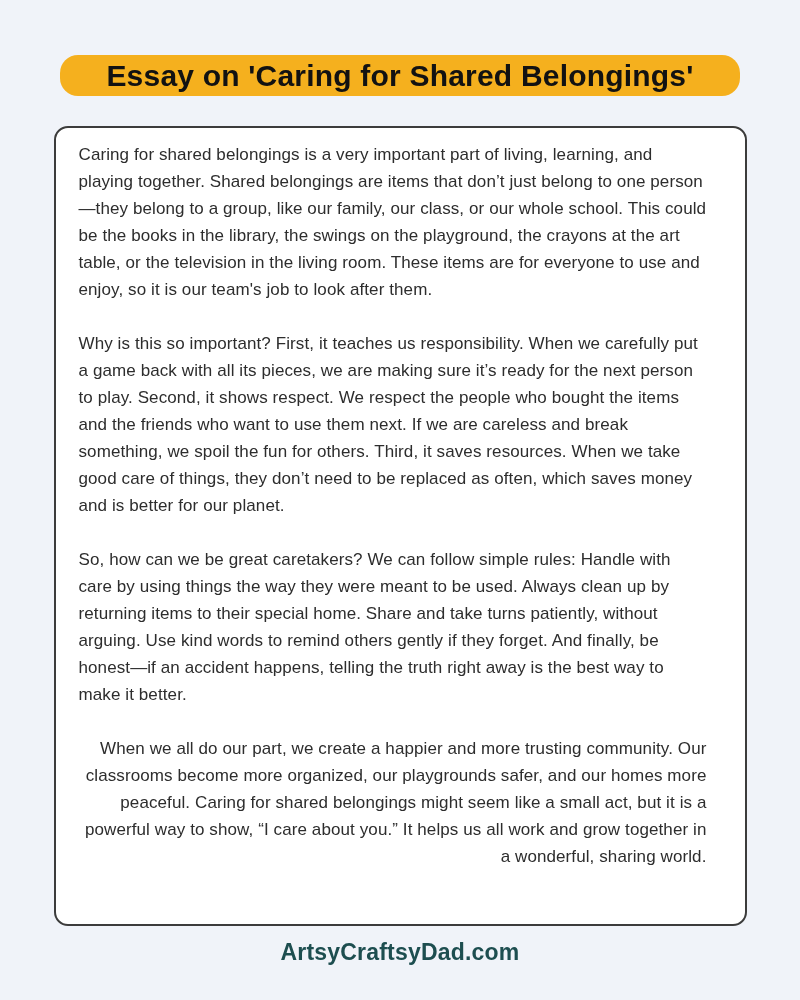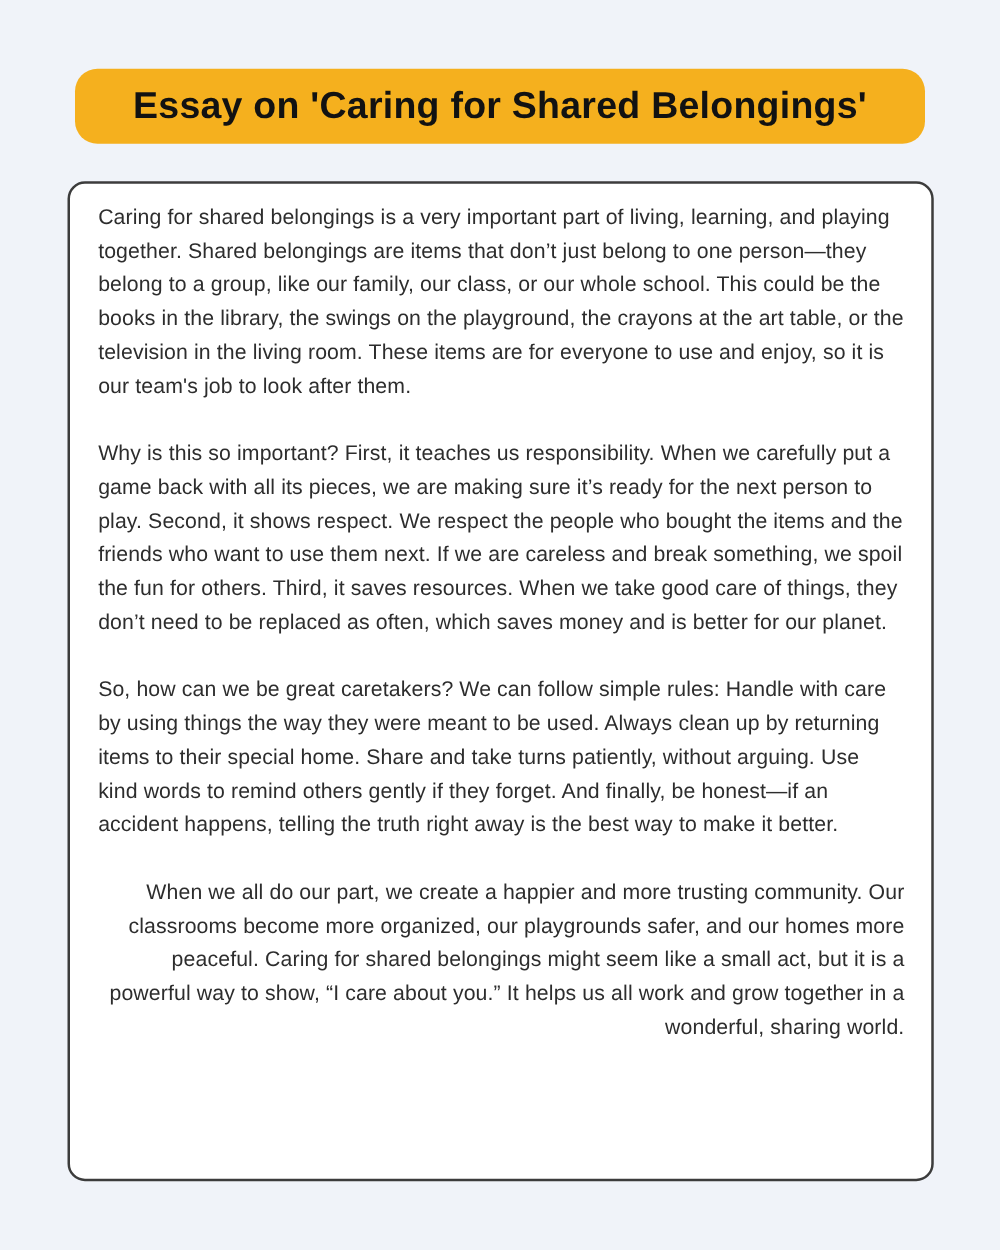--- a/index.html
+++ b/index.html
@@ -10,21 +10,21 @@
   }
   .page {
     position: relative;
     width: 800px;
     height: 1000px;
     background: #f0f3f9;
     overflow: hidden;
   }
   .title-bar {
     width: 680px;
-    height: 60px;
+    height: 41px;
     margin: 55px auto 0 auto;
     background: #f5b01e;
     border-radius: 18px;
     display: flex;
     align-items: center;
     justify-content: center;
     box-sizing: border-box;
     padding: 0 12px;
   }
   .title-bar span {
@@ -35,21 +35,21 @@
     white-space: nowrap;
   }
   .essay-card {
     width: 693px;
     min-height: 800px;
     margin: 30px auto 0 auto;
     background: #ffffff;
     border: 2px solid #3c3c3c;
     border-radius: 14px;
     box-sizing: border-box;
-    padding: 13px 21px 14px 23px;
+    padding: 13px 38px 14px 23px;
   }
   .essay-card p {
     margin: 0 0 27px 0;
     font-size: 17px;
     line-height: 27px;
     font-weight: 400;
     color: #2d2d2d;
     letter-spacing: 0.1px;
   }
   .essay-card p:last-child {
@@ -77,14 +77,17 @@
     <span>Essay on 'Caring for Shared Belongings'</span>
   </div>
 
   <div class="essay-card">
     <p>Caring for shared belongings is a very important part of living, learning, and playing together. Shared belongings are items that don’t just belong to one person—they belong to a group, like our family, our class, or our whole school. This could be the books in the library, the swings on the playground, the crayons at the art table, or the television in the living room. These items are for everyone to use and enjoy, so it is our team's job to look after them.</p>
     <p>Why is this so important? First, it teaches us responsibility. When we carefully put a game back with all its pieces, we are making sure it’s ready for the next person to play. Second, it shows respect. We respect the people who bought the items and the friends who want to use them next. If we are careless and break something, we spoil the fun for others. Third, it saves resources. When we take good care of things, they don’t need to be replaced as often, which saves money and is better for our planet.</p>
     <p>So, how can we be great caretakers? We can follow simple rules: Handle with care by using things the way they were meant to be used. Always clean up by returning items to their special home. Share and take turns patiently, without arguing. Use kind words to remind others gently if they forget. And finally, be honest—if an accident happens, telling the truth right away is the best way to make it better.</p>
     <p>When we all do our part, we create a happier and more trusting community. Our classrooms become more organized, our playgrounds safer, and our homes more peaceful. Caring for shared belongings might seem like a small act, but it is a powerful way to show, “I care about you.” It helps us all work and grow together in a wonderful, sharing world.</p>
   </div>
 
+  <div class="site-footer">
+    <span class="site-link">ArtsyCraftsyDad.com</span>
+  </div>
 
 </div>
 
 </body></html>

